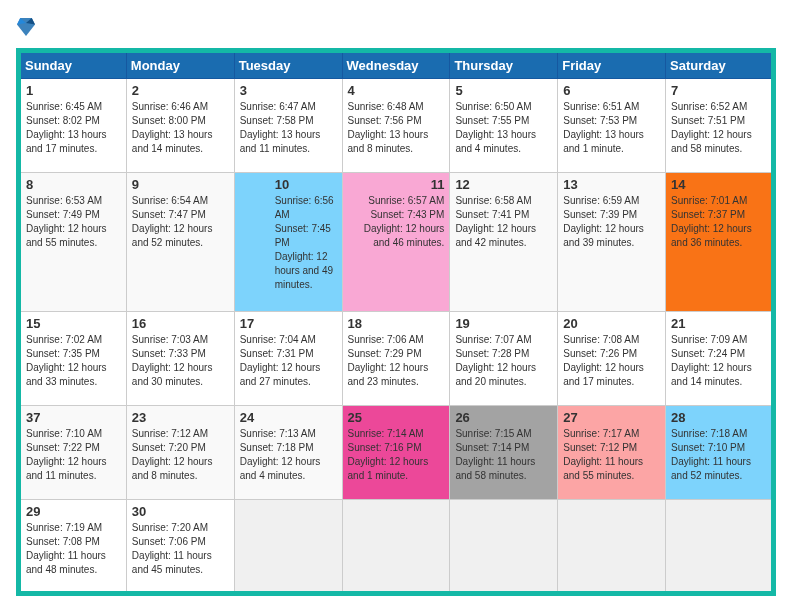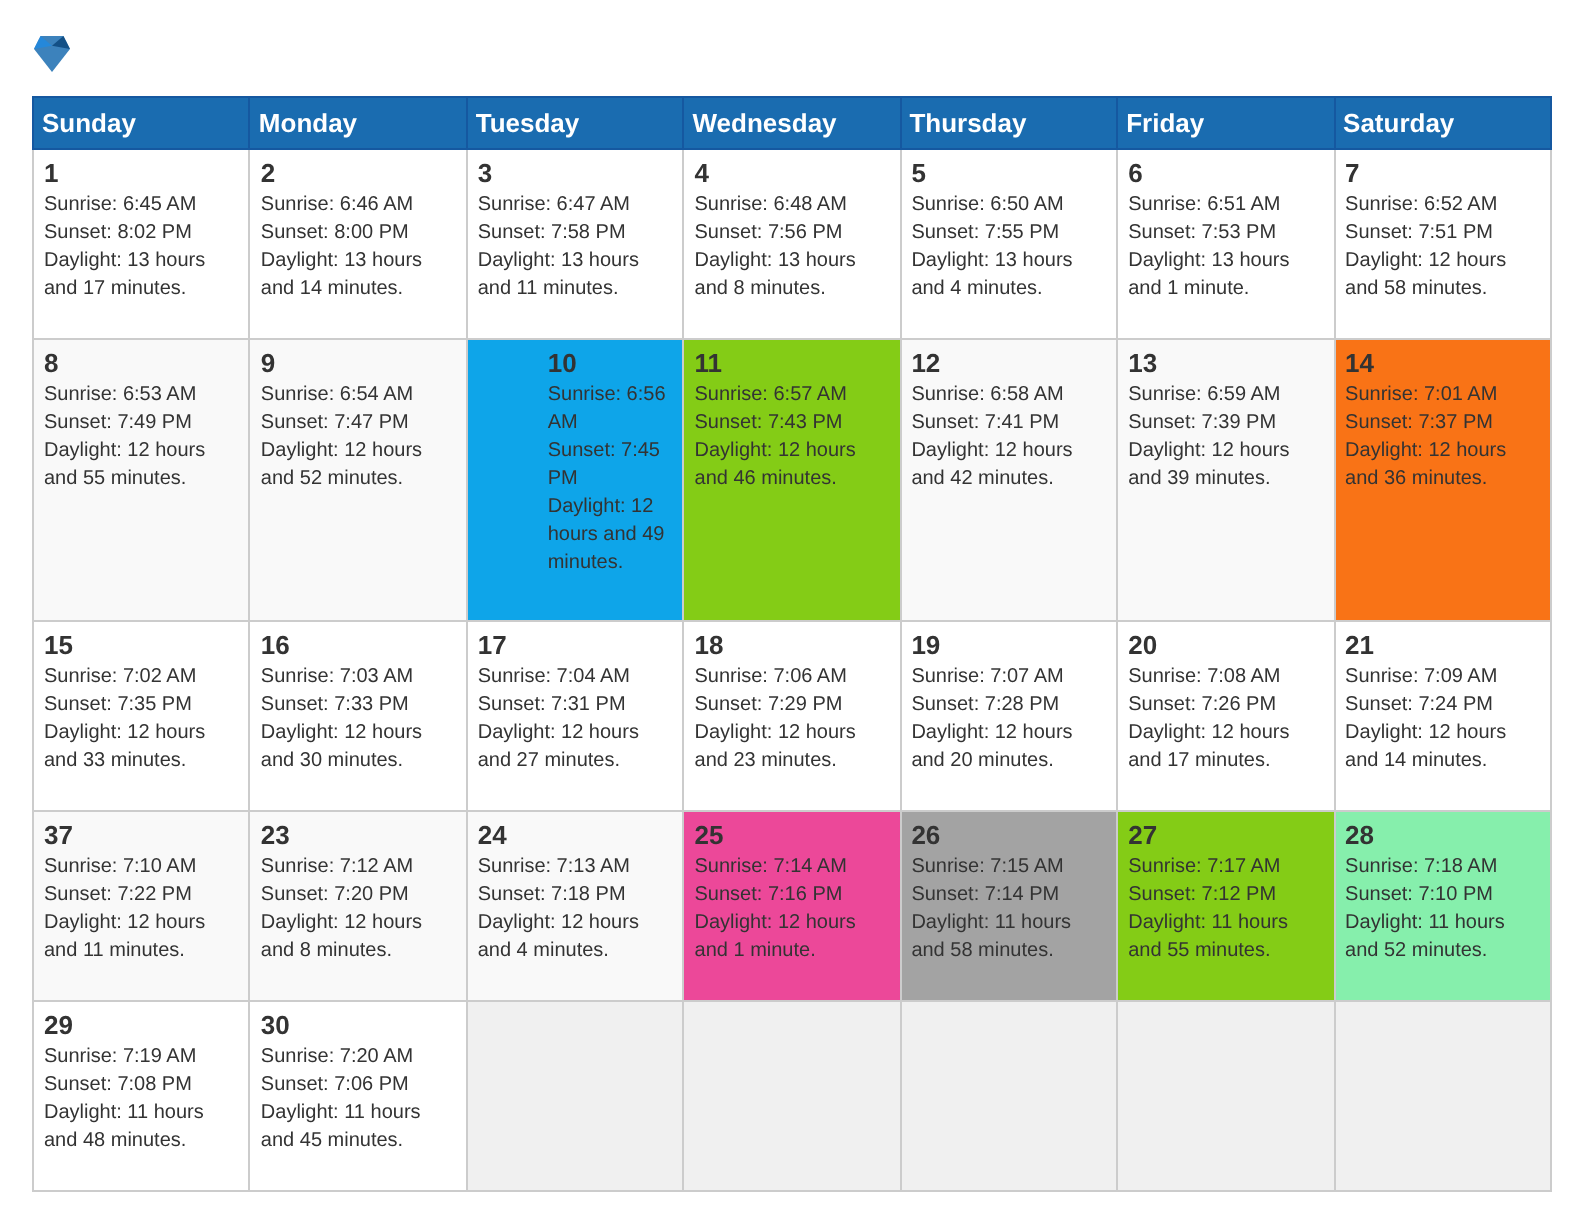--- a/index.html
+++ b/index.html
@@ -40,21 +40,21 @@
       font-size: 32px;
       font-weight: bold;
       color: #333;
     }
     .location-title {
       font-size: 16px;
       color: #555;
     }
     .calendar {
       flex: 1;
-      border: 1px solid #14b8a6;
+      border: 5px solid #14b8a6;
       border-collapse: collapse;
       width: 100%;
       table-layout: fixed;
     }
     .calendar th {
       background: #1a6cb0;
       color: #fff;
       font-size: 13px;
       font-weight: bold;
       padding: 5px 4px;
@@ -153,25 +153,25 @@
         </tr>
         <tr style="background: rgb(249, 249, 249);">
           <td style="background: rgb(249, 249, 249);">
         <span class="day-num">8</span>
         <div class="day-info">Sunrise: 6:53 AM<br>Sunset: 7:49 PM<br>Daylight: 12 hours and 55 minutes.</div>
       </td>
           <td style="background: rgb(249, 249, 249);">
         <span class="day-num">9</span>
         <div class="day-info">Sunrise: 6:54 AM<br>Sunset: 7:47 PM<br>Daylight: 12 hours and 52 minutes.</div>
       </td>
-          <td style="background: #0ea5e9; padding-left: 40px;">
+          <td style="background: #7dd3fc; padding-left: 40px;">
         <span class="day-num">10</span>
         <div class="day-info">Sunrise: 6:56 AM<br>Sunset: 7:45 PM<br>Daylight: 12 hours and 49 minutes.</div>
       </td>
-          <td style="background: #84cc16;">
+          <td style="background: #f9a8d4; text-align: right;">
         <span class="day-num">11</span>
         <div class="day-info">Sunrise: 6:57 AM<br>Sunset: 7:43 PM<br>Daylight: 12 hours and 46 minutes.</div>
       </td>
           <td style="background: rgb(249, 249, 249);">
         <span class="day-num">12</span>
         <div class="day-info">Sunrise: 6:58 AM<br>Sunset: 7:41 PM<br>Daylight: 12 hours and 42 minutes.</div>
       </td>
           <td style="background: rgb(249, 249, 249);">
         <span class="day-num">13</span>
         <div class="day-info">Sunrise: 6:59 AM<br>Sunset: 7:39 PM<br>Daylight: 12 hours and 39 minutes.</div>
@@ -225,25 +225,25 @@
         <div class="day-info">Sunrise: 7:13 AM<br>Sunset: 7:18 PM<br>Daylight: 12 hours and 4 minutes.</div>
       </td>
           <td style="background: #ec4899;">
         <span class="day-num">25</span>
         <div class="day-info">Sunrise: 7:14 AM<br>Sunset: 7:16 PM<br>Daylight: 12 hours and 1 minute.</div>
       </td>
           <td style="background: #a3a3a3;">
         <span class="day-num">26</span>
         <div class="day-info">Sunrise: 7:15 AM<br>Sunset: 7:14 PM<br>Daylight: 11 hours and 58 minutes.</div>
       </td>
-          <td style="background: #84cc16;">
+          <td style="background: #fca5a5;">
         <span class="day-num">27</span>
         <div class="day-info">Sunrise: 7:17 AM<br>Sunset: 7:12 PM<br>Daylight: 11 hours and 55 minutes.</div>
       </td>
-          <td style="background: #86efac;">
+          <td style="background: #7dd3fc;">
         <span class="day-num">28</span>
         <div class="day-info">Sunrise: 7:18 AM<br>Sunset: 7:10 PM<br>Daylight: 11 hours and 52 minutes.</div>
       </td>
         </tr>
         <tr>
           <td>
         <span class="day-num">29</span>
         <div class="day-info">Sunrise: 7:19 AM<br>Sunset: 7:08 PM<br>Daylight: 11 hours and 48 minutes.</div>
       </td>
           <td>

